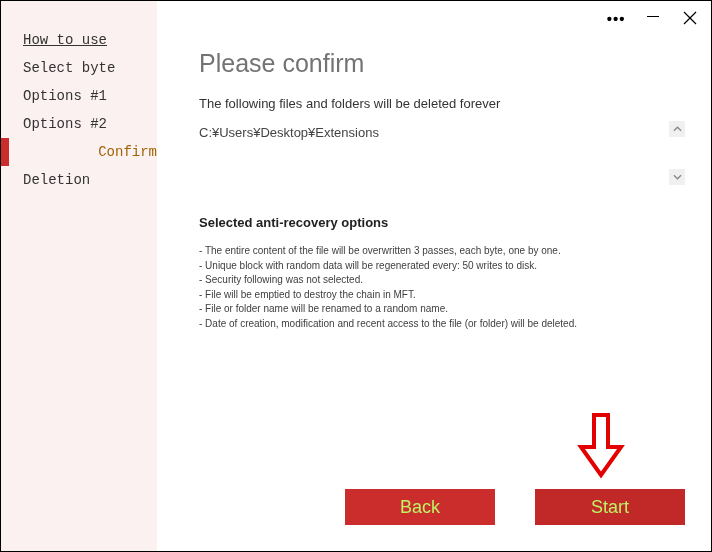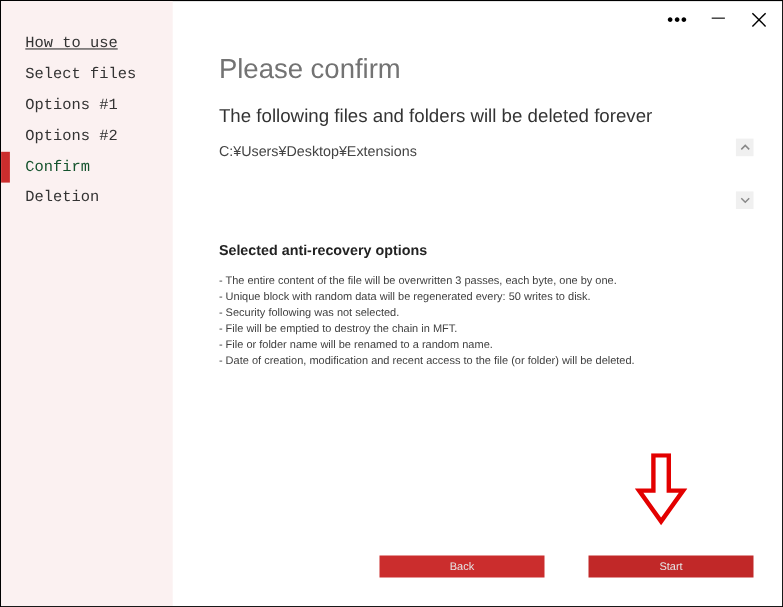--- a/index.html
+++ b/index.html
@@ -29,21 +29,22 @@
       padding: 6px 0 6px 22px;
       font-size: 14px;
       color: #333;
       cursor: pointer;
       position: relative;
     }
     .sidebar-item.underline span {
       text-decoration: underline;
     }
     .sidebar-item.active {
-      color: #14532d;
+      color: #a16207;
+      text-align: right;
     }
     .sidebar-item.active::before {
       content: "";
       position: absolute;
       left: 0;
       top: 0;
       bottom: 0;
       width: 8px;
       background: #cb2d2d;
     }
@@ -86,21 +87,21 @@
       flex-direction: column;
       overflow: hidden;
     }
     .page-title {
       font-size: 25px;
       font-weight: 400;
       color: #737373;
       margin-bottom: 18px;
     }
     .subheading {
-      font-size: 17px;
+      font-size: 13px;
       color: #333;
       margin-bottom: 10px;
     }
     .file-list-container {
       position: relative;
       margin-bottom: 36px;
     }
     .file-list {
       font-size: 13px;
       color: #444;
@@ -137,24 +138,24 @@
     }
     .button-row {
       margin-top: auto;
       display: flex;
       justify-content: flex-end;
       gap: 12px;
       padding-bottom: 6px;
     }
     .btn {
       width: 150px;
-      height: 20px;
+      height: 36px;
       border: none;
-      color: #e5e5e5;
-      font-size: 10px;
+      color: #bef264;
+      font-size: 18px;
       font-family: inherit;
       cursor: pointer;
       display: flex;
       align-items: center;
       justify-content: center;
     }
     .btn-back { background: #cb2d2d; }
     .btn-start { background: #c12828; margin-left: 28px; }
     .arrow-annotation {
       position: absolute;
@@ -168,21 +169,21 @@
     }
   </style>
 </head>
 <body>
 
 <div class="sidebar">
   <div class="sidebar-item underline">
     <span>How to use</span>
   </div>
   <div class="sidebar-item">
-    <span>Select files</span>
+    <span>Select byte</span>
   </div>
   <div class="sidebar-item">
     <span>Options #1</span>
   </div>
   <div class="sidebar-item">
     <span>Options #2</span>
   </div>
   <div class="sidebar-item active">
     <span>Confirm</span>
   </div>

